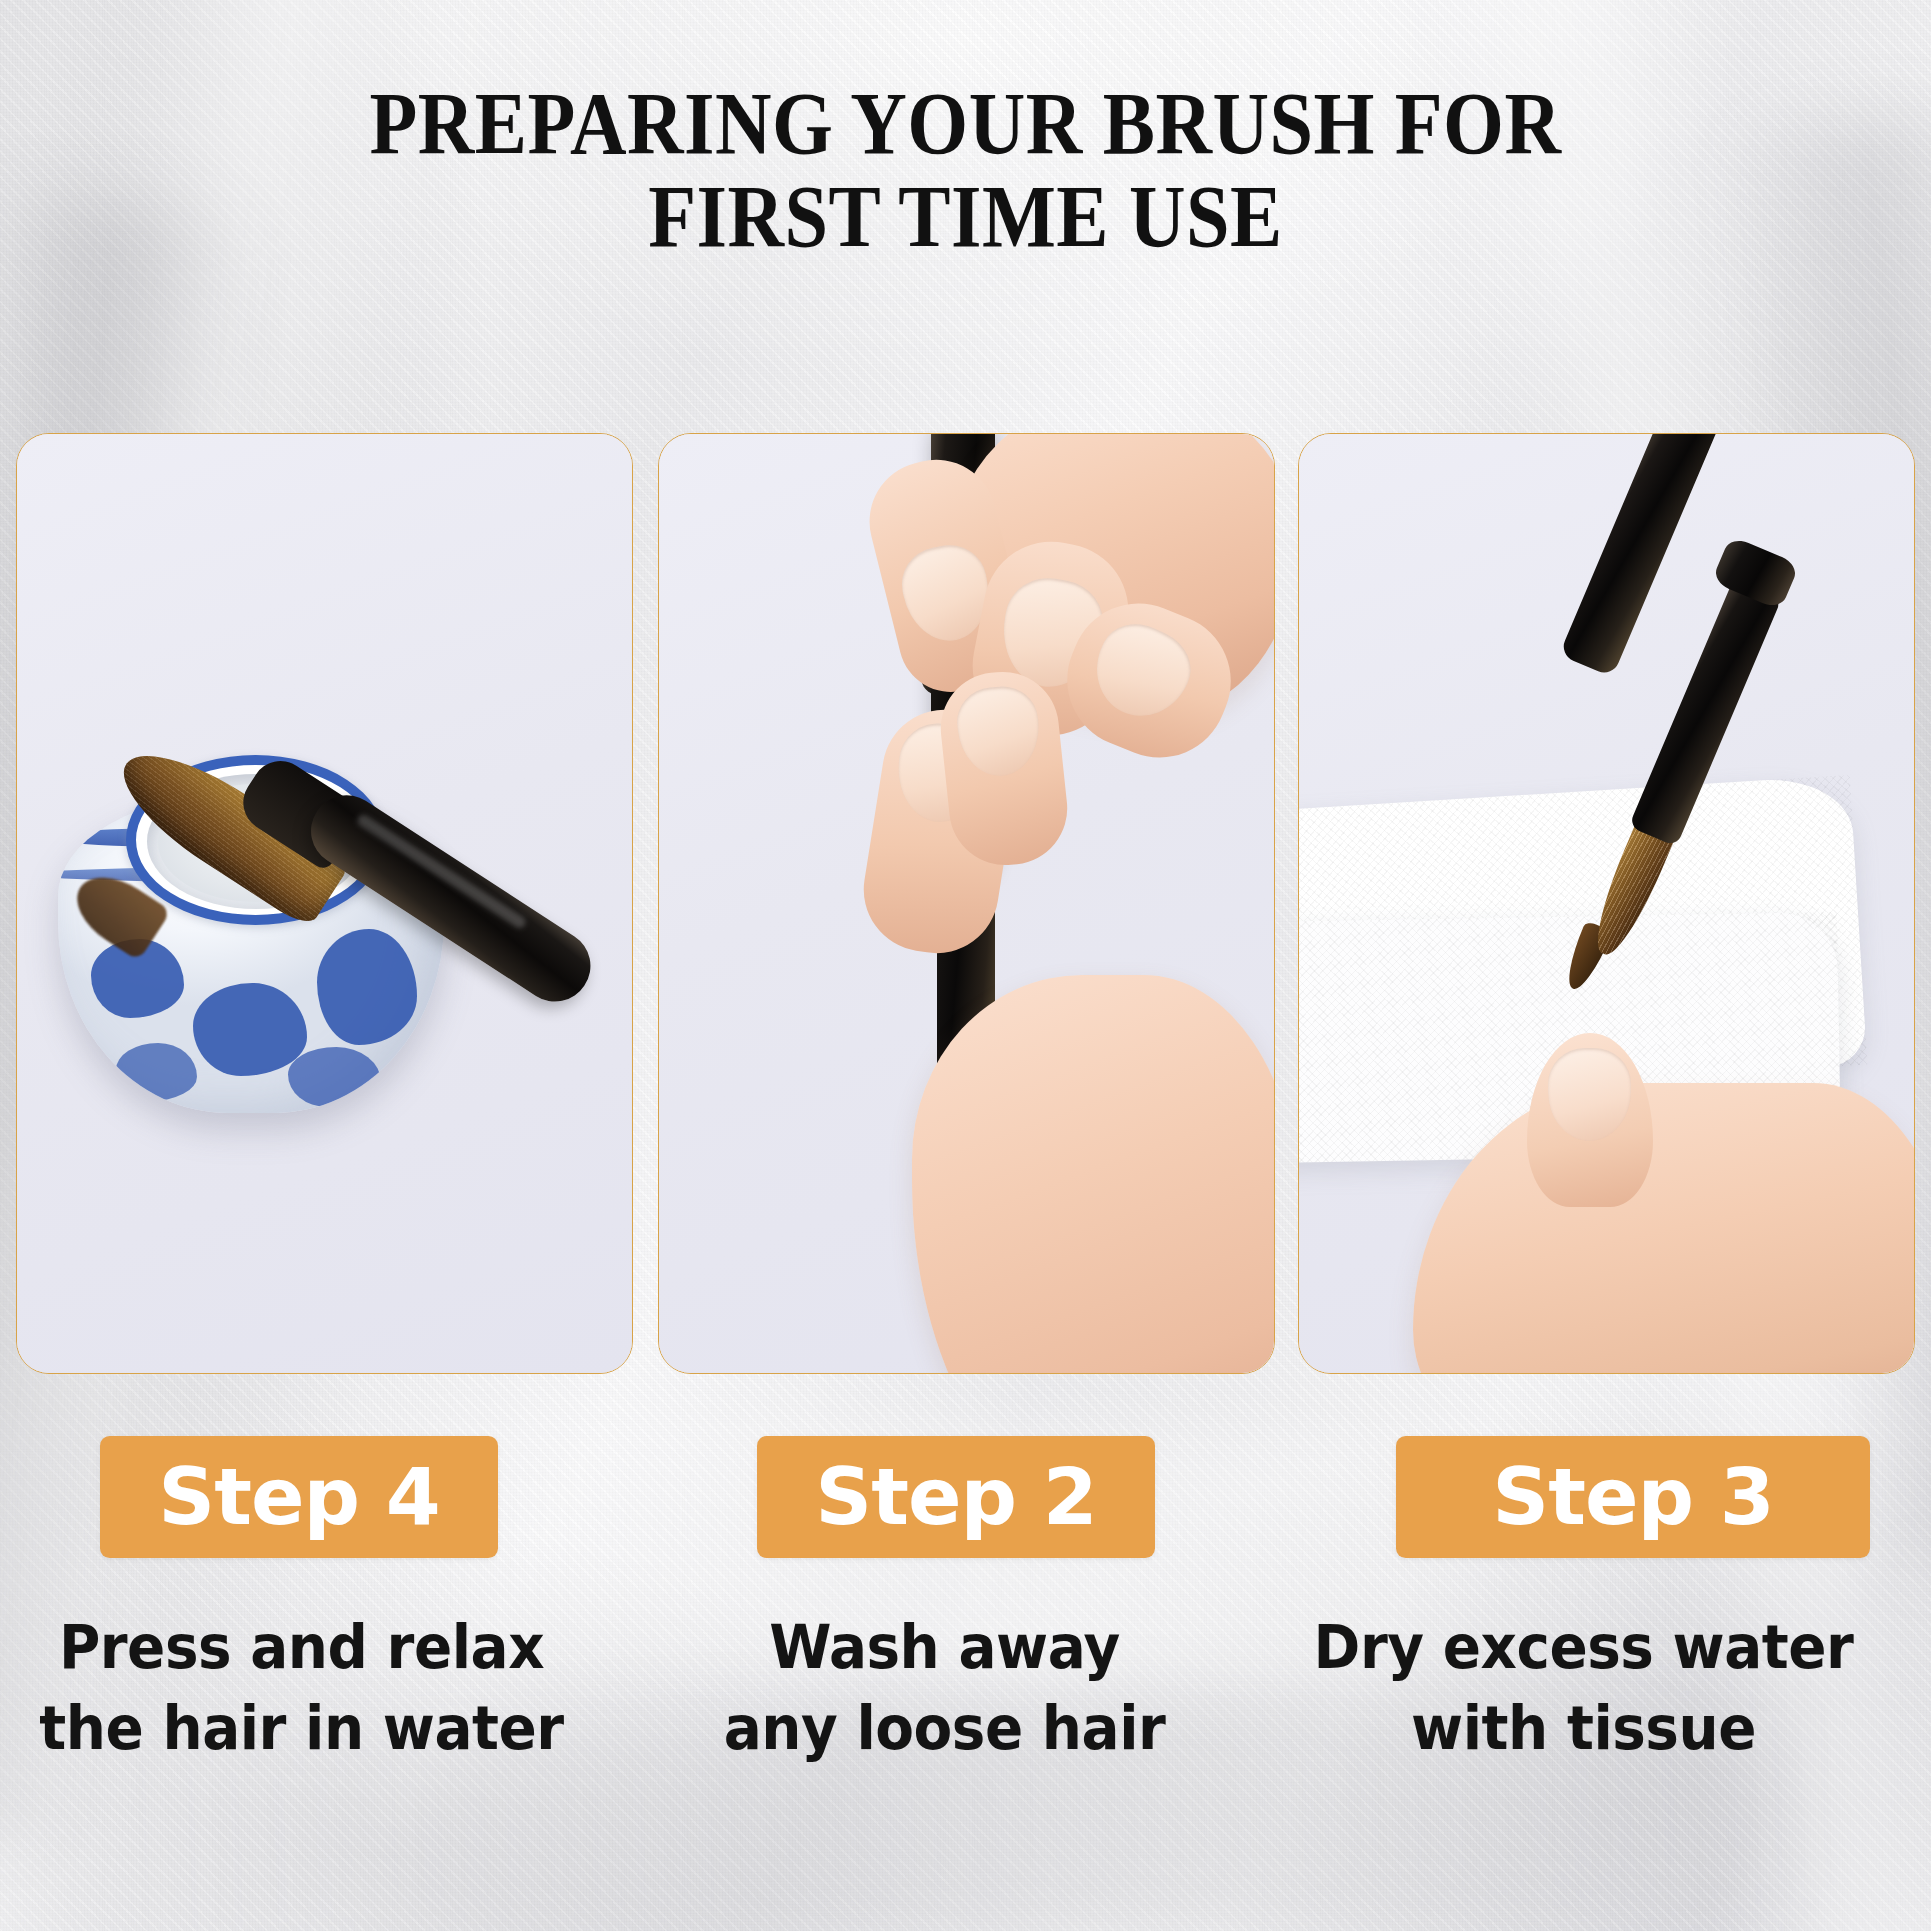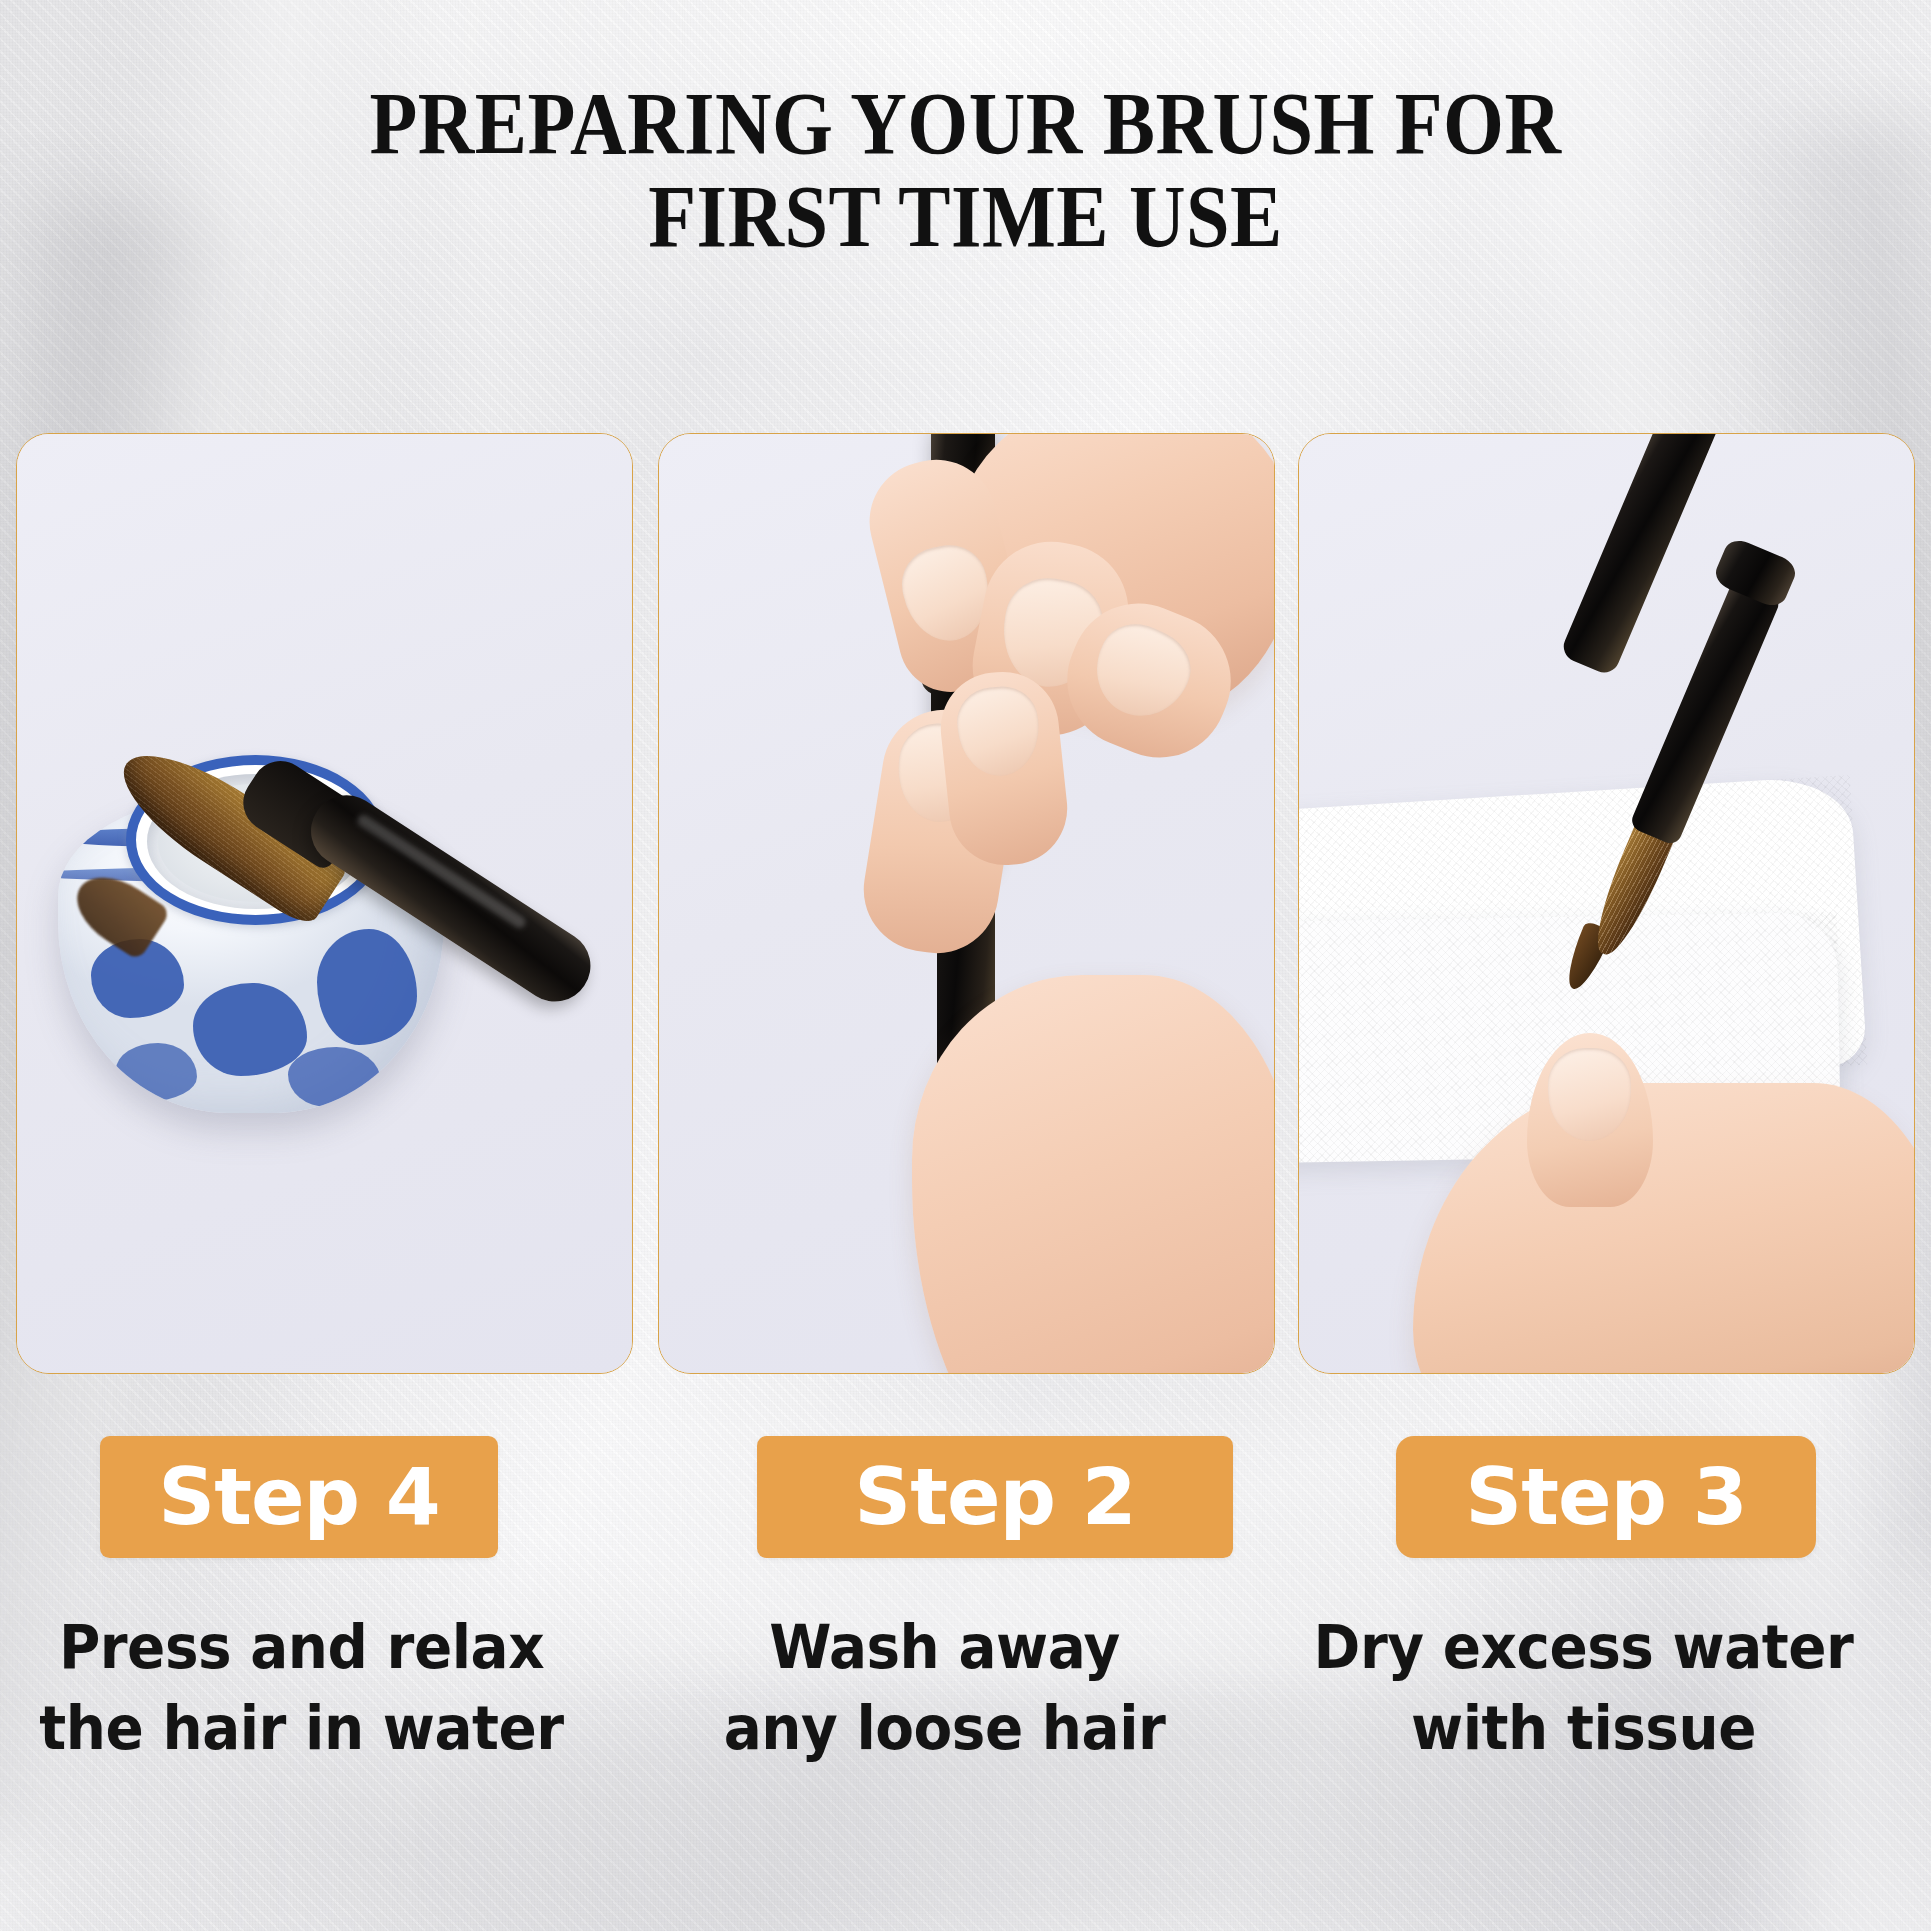--- a/index.html
+++ b/index.html
@@ -330,22 +330,22 @@
     display:flex; align-items:center; justify-content:center;
     color:#ffffff;
     font-family:"DejaVu Sans", sans-serif;
     font-weight:bold;
     font-size:79px;
     letter-spacing:-1px;
     z-index:6;
     box-shadow:0 1.9px 4.8px rgba(0,0,0,.05);
   }
   #badge-1 { left:100px;  width:398px; }
-  #badge-2 { left:757px;  width:476px;align-items:center; }
-  #badge-3 { left:1396px; width:420px;border-radius:18px; }
+  #badge-2 { left:757px;  width:398px;align-items:center; }
+  #badge-3 { left:1396px; width:474px; }
 
   
   .caption {
     position:absolute;
     top:1607px; width:579px;
     text-align:center;
     color:#141414;
     font-family:"DejaVu Sans", sans-serif;
     font-weight:bold;
     font-size:60px;

